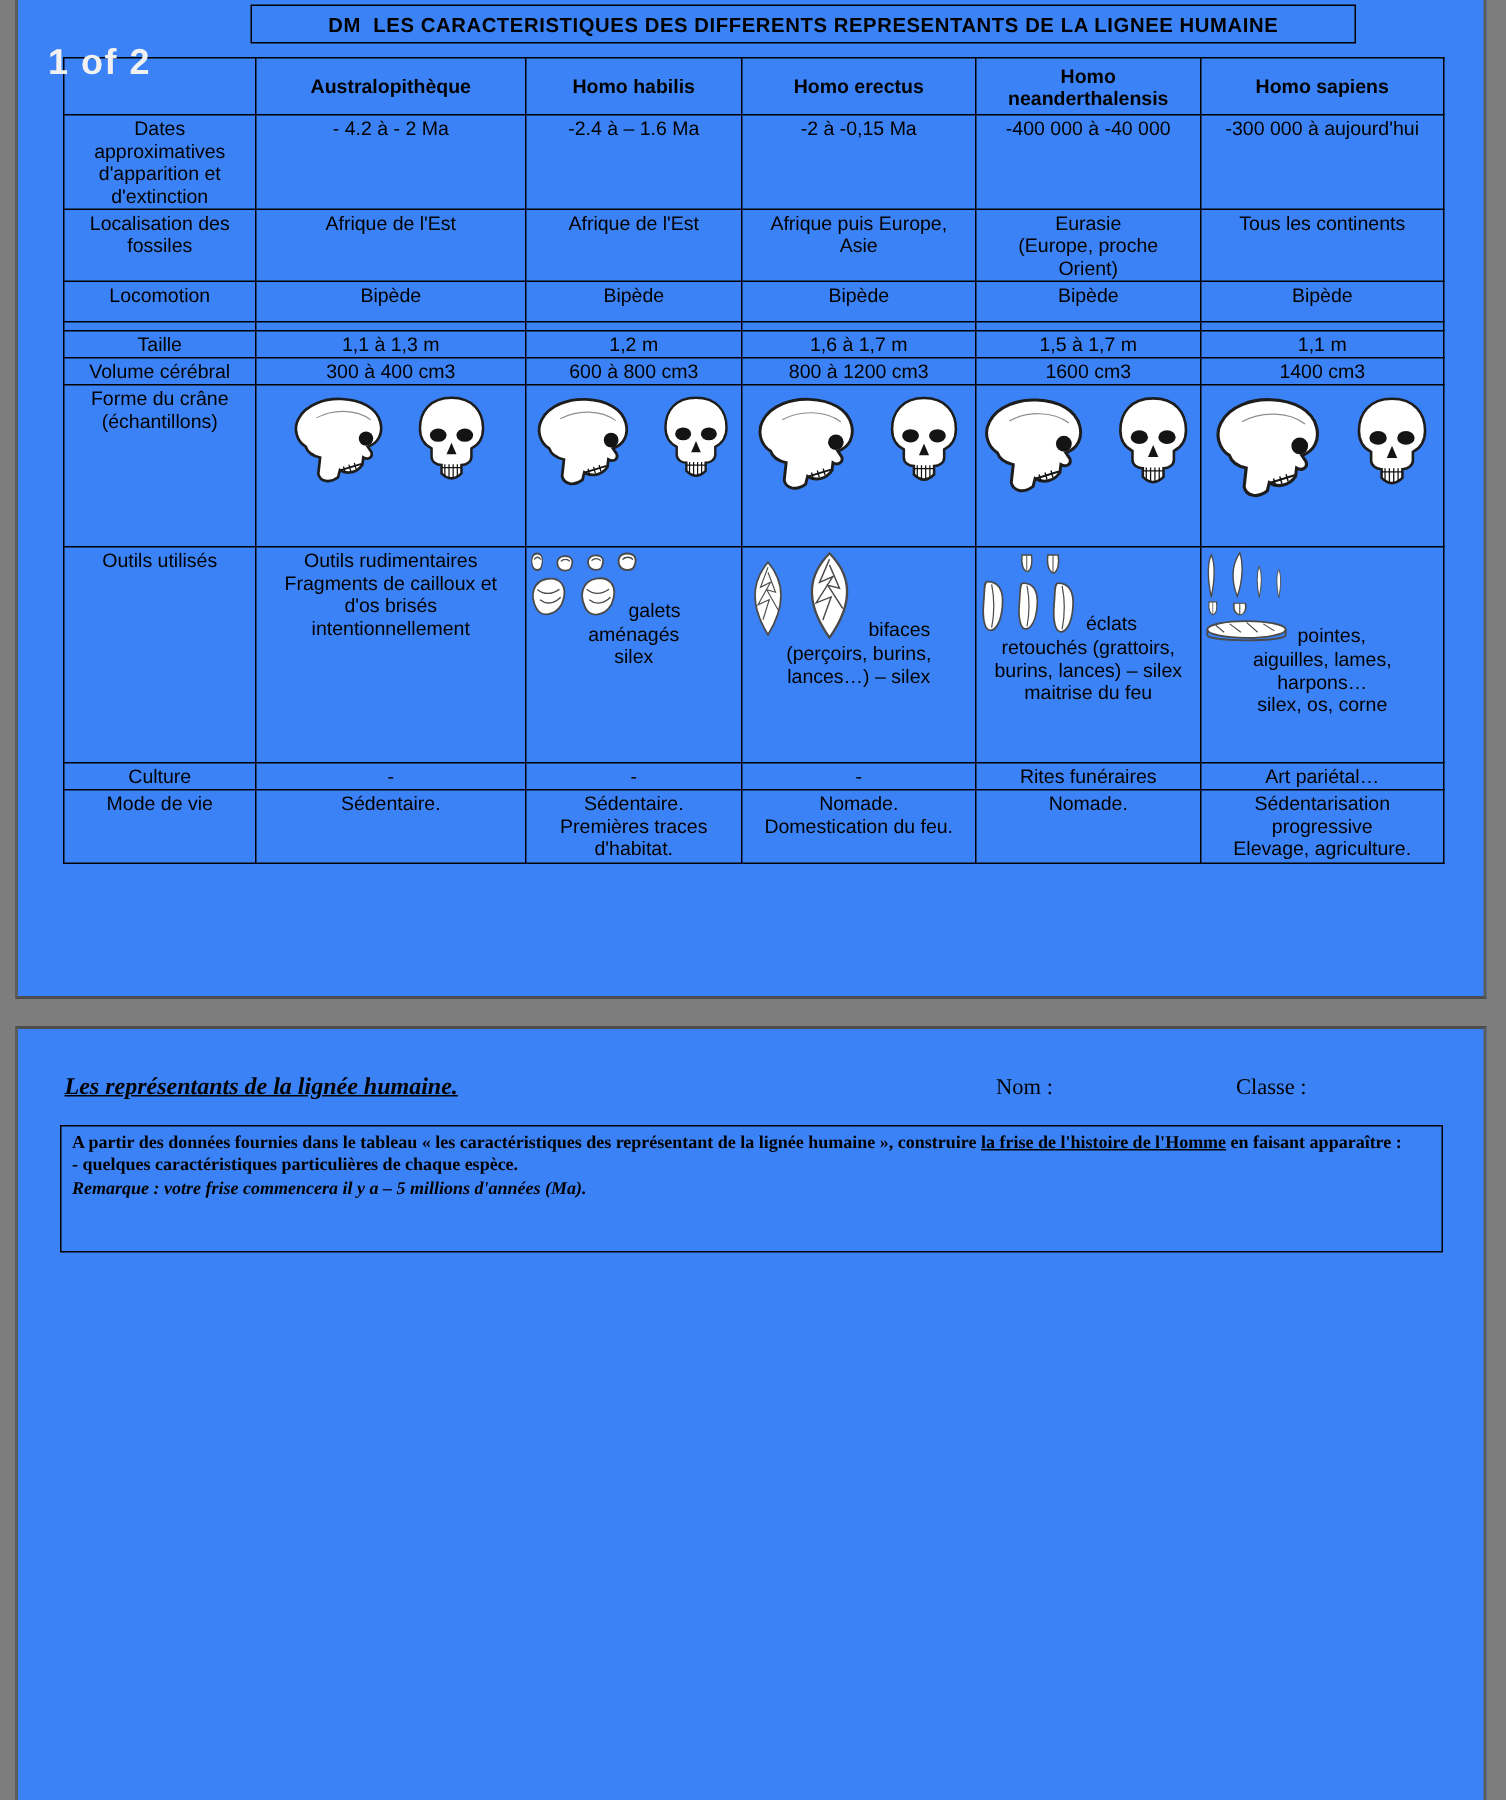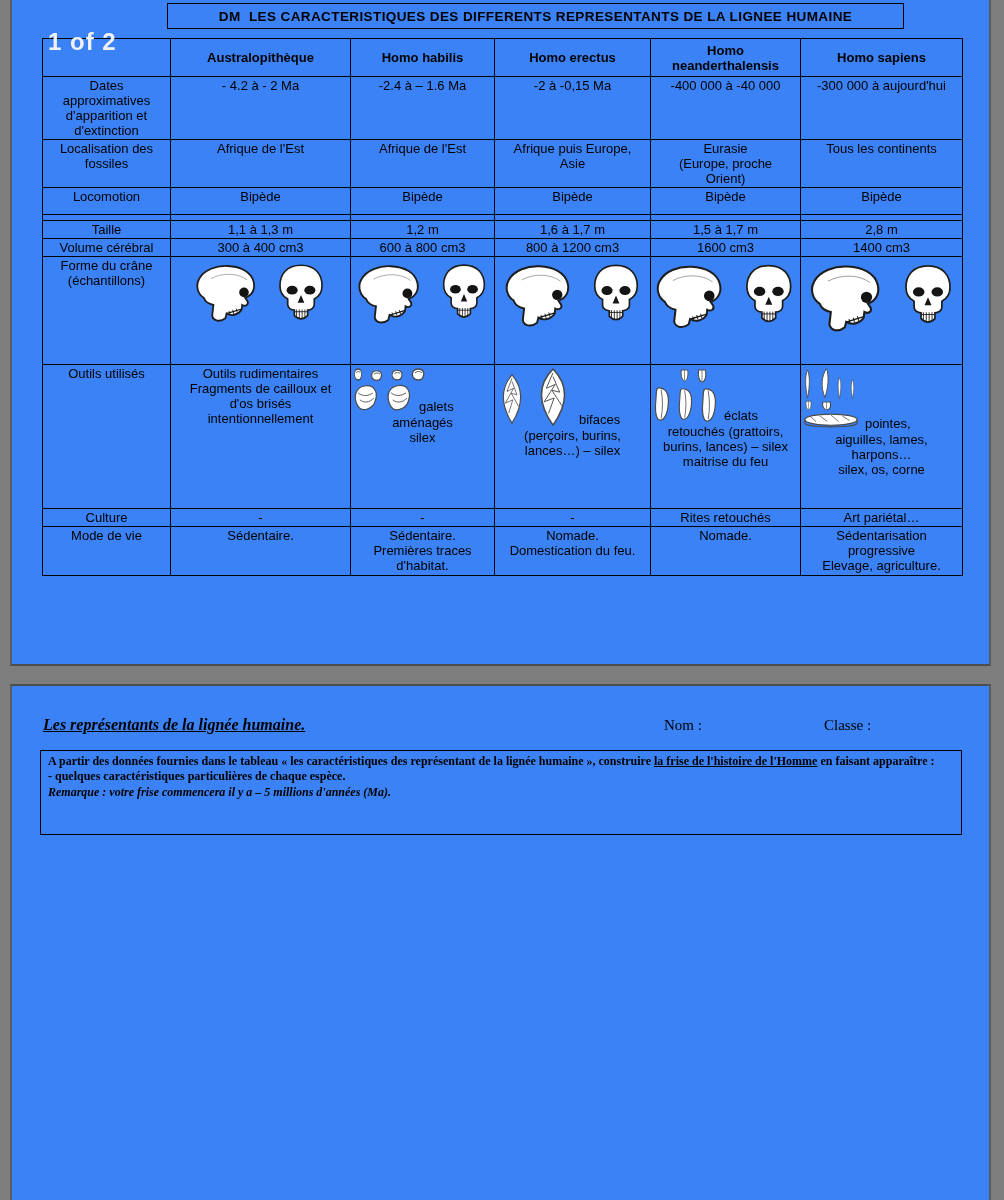--- a/index.html
+++ b/index.html
@@ -9,21 +9,21 @@
     font-family:"Liberation Sans",sans-serif;color:#000;
   }
   .page{
     position:absolute;left:10px;width:981px;background:#3b82f6;box-sizing:border-box;
     border-left:2px solid #5c5c5c;border-right:2px solid #5c5c5c;
   }
   #page1{top:0;height:666px;border-bottom:2px solid #4d4d4d}
   #page2{top:684px;height:516px;border-top:2px solid #4d4d4d}
 
   .page-indicator{
-    position:absolute;left:48px;top:28px;font-size:24px;font-weight:bold;
+    position:absolute;left:32px;top:28px;font-size:24px;font-weight:bold;
     color:#f1f1f1;letter-spacing:1px;z-index:5;
   }
 
   .title-box{
     position:absolute;left:155px;top:3px;width:735px;height:24px;
     border:1px solid #000;display:flex;align-items:center;justify-content:center;
     font-weight:bold;font-size:13.5px;letter-spacing:.4px;white-space:pre;
   }
 
   table.chars{
@@ -199,21 +199,21 @@
           <td></td>
           <td></td>
     </tr>
 
     <tr class="r-taille">
       <td class="lbl">Taille</td>
       <td>1,1 à 1,3 m</td>
       <td>1,2 m</td>
       <td>1,6 à 1,7 m</td>
       <td>1,5 à 1,7 m</td>
-      <td>2,8 m</td>
+      <td>1,1 m</td>
     </tr>
 
     <tr class="r-volume">
       <td class="lbl">Volume cérébral</td>
       <td>300 à 400 cm3</td>
       <td>600 à 800 cm3</td>
       <td>800 à 1200 cm3</td>
       <td>1600 cm3</td>
       <td>1400 cm3</td>
     </tr>
@@ -377,21 +377,21 @@
 harpons…
 silex, os, corne</div>
       </td>
     </tr>
 
     <tr class="r-culture">
       <td class="lbl">Culture</td>
       <td class="left">-</td>
       <td>-</td>
       <td>-</td>
-      <td>Rites retouchés</td>
+      <td>Rites funéraires</td>
       <td>Art pariétal…</td>
     </tr>
 
     <tr class="r-mode">
       <td class="lbl">Mode de vie</td>
       <td class="pre">Sédentaire.</td>
       <td class="pre">Sédentaire.
 Premières traces
 d'habitat.</td>
       <td class="pre">Nomade.

